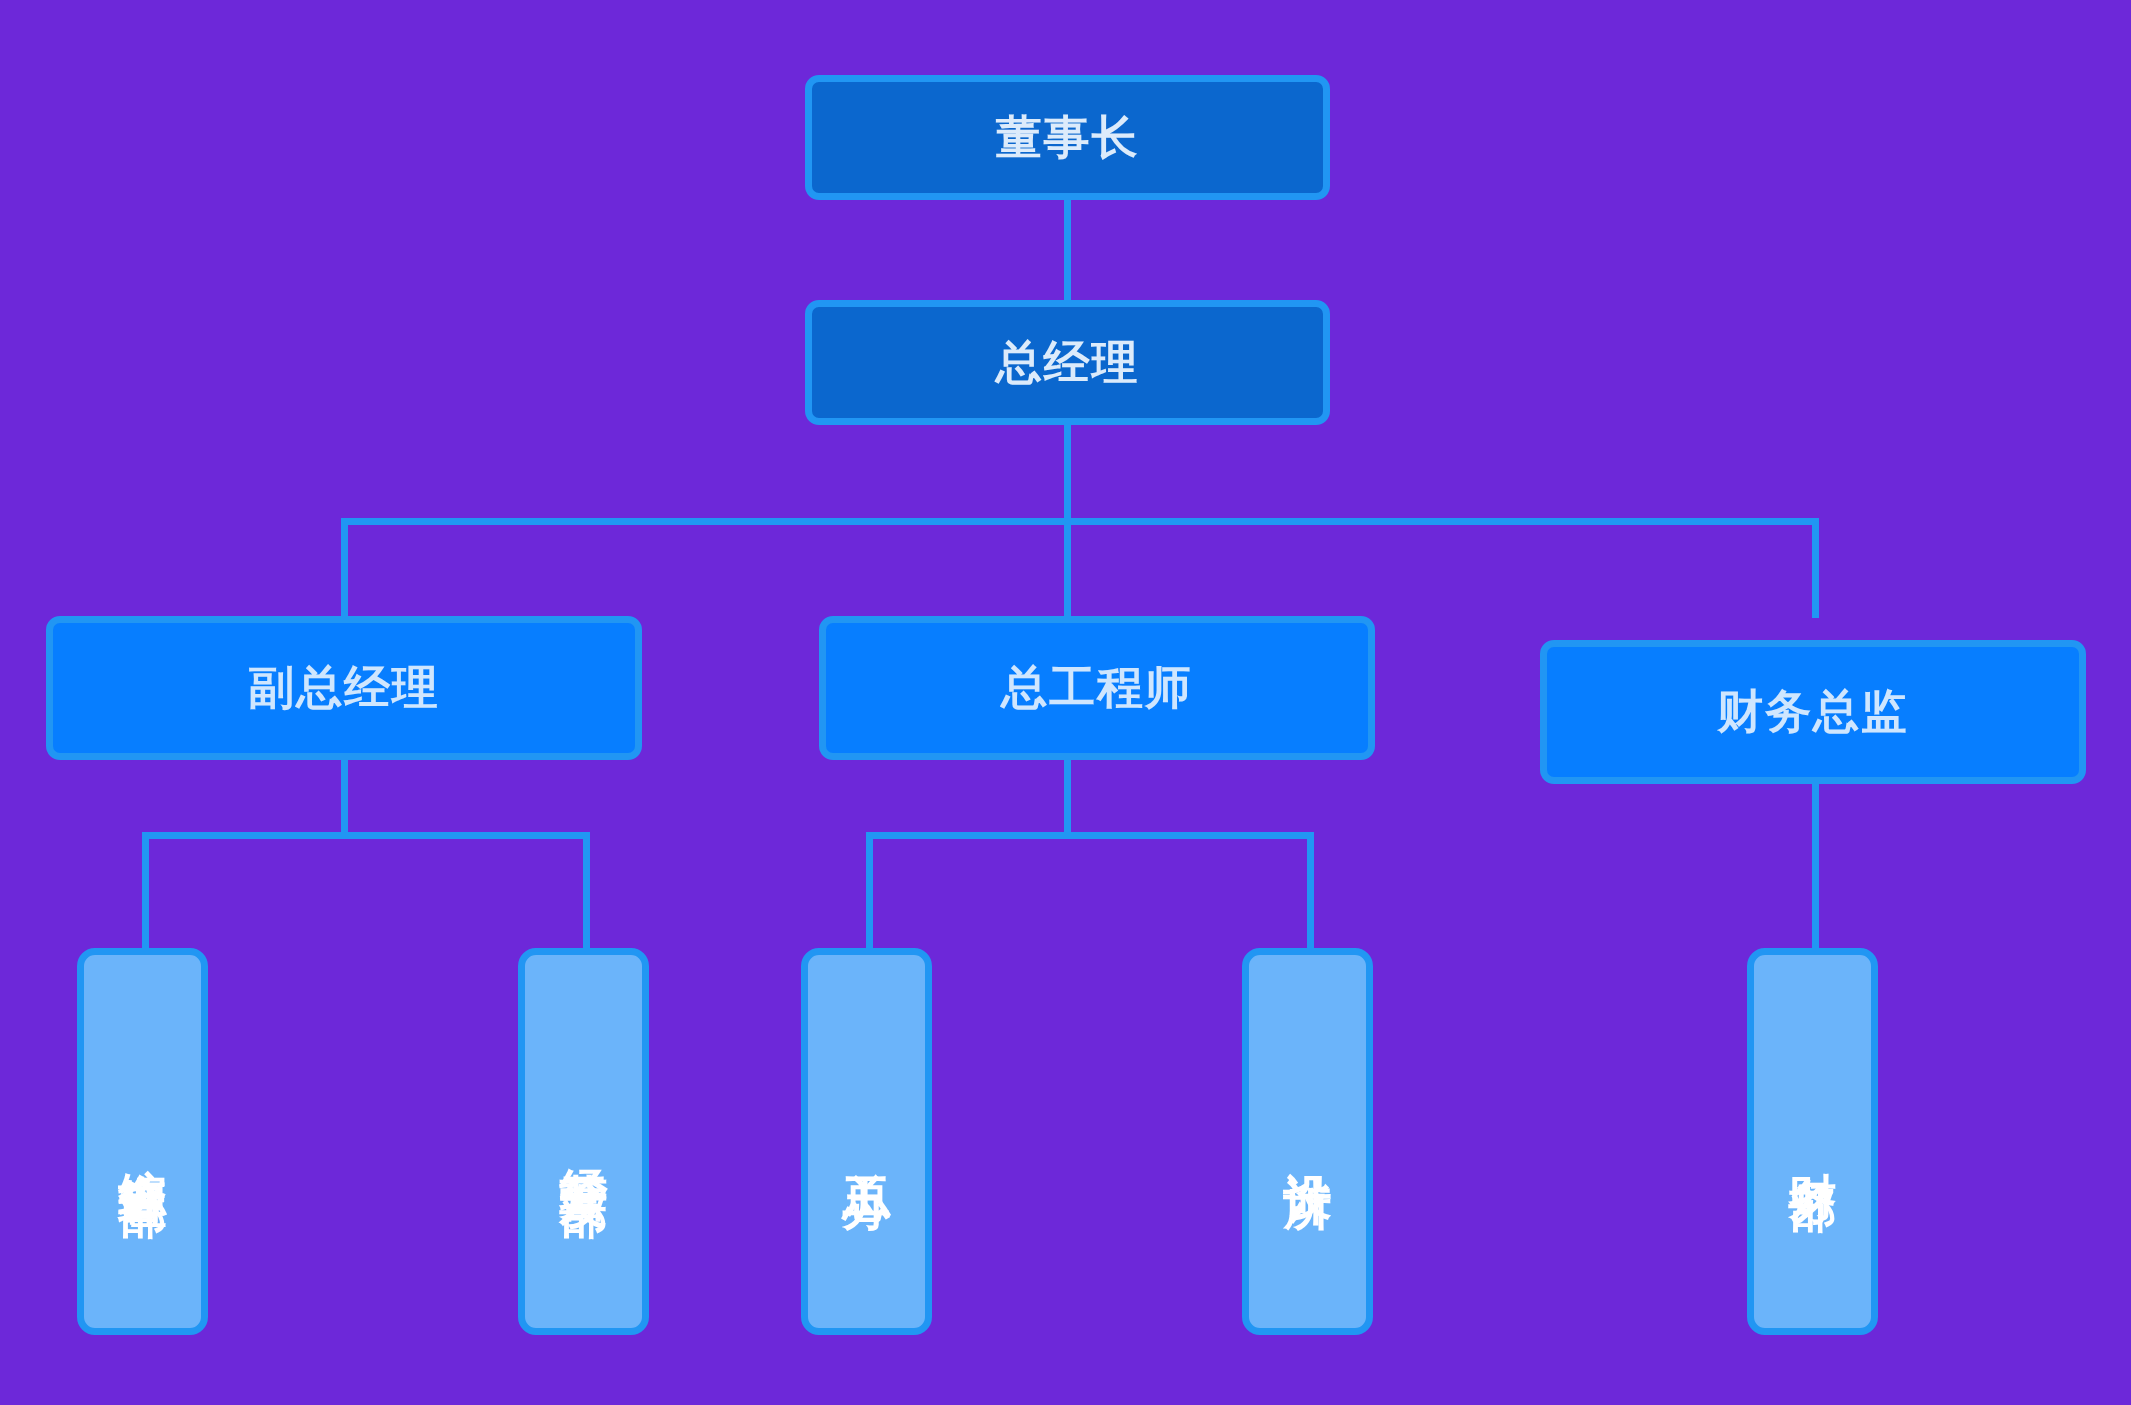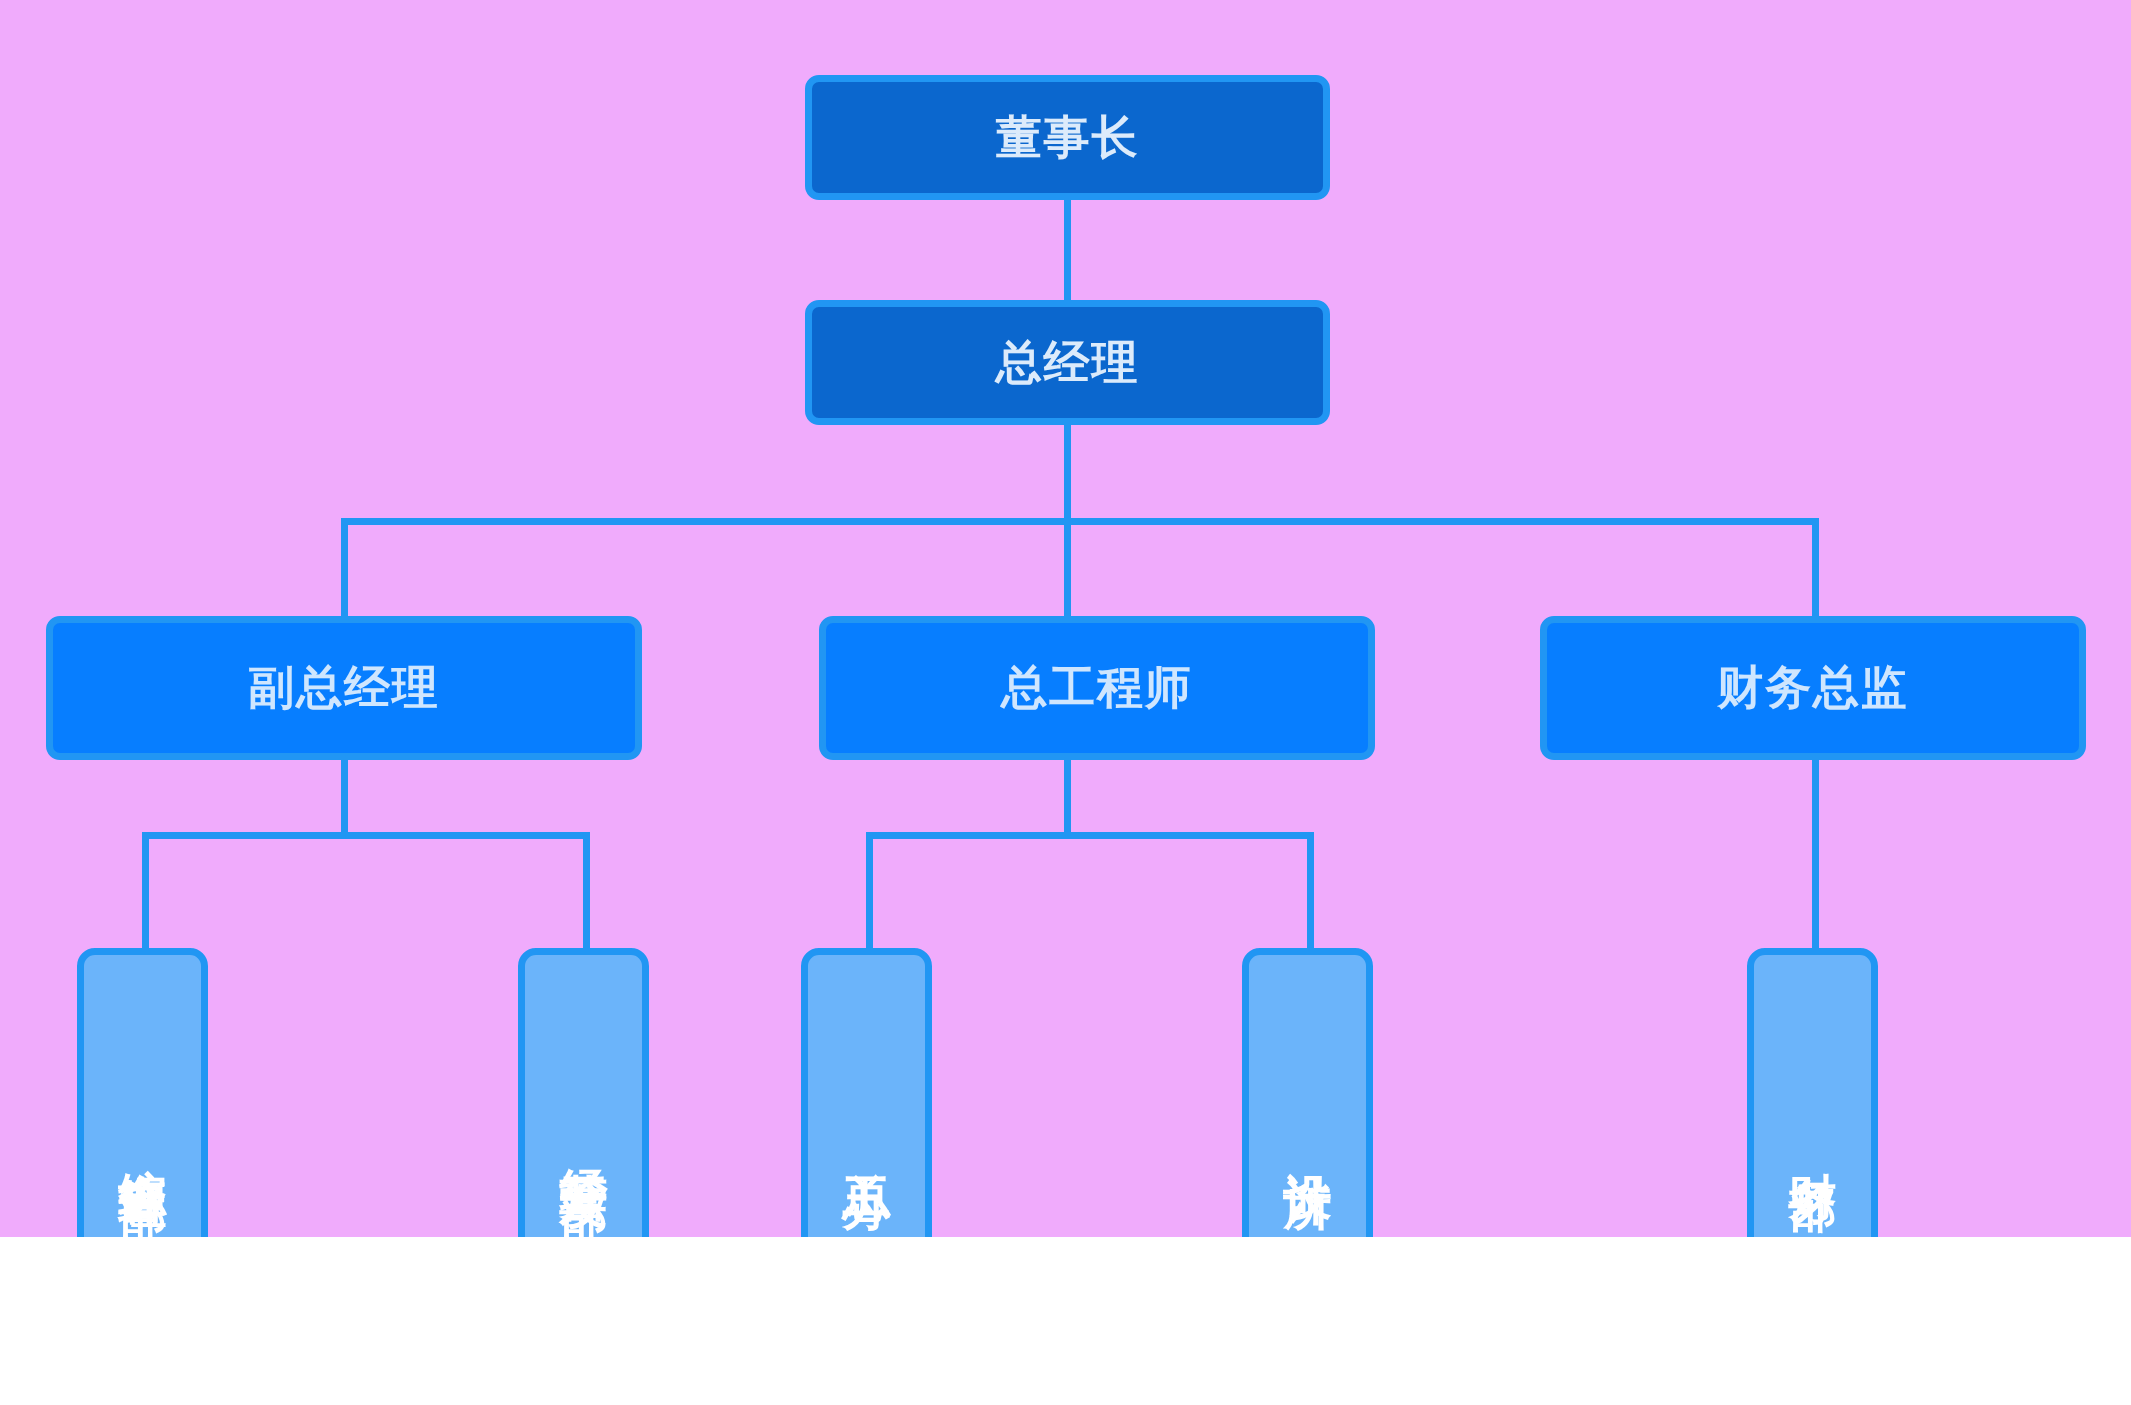--- a/index.html
+++ b/index.html
@@ -8,22 +8,22 @@
     padding: 0;
     background: #ffffff;
   }
   body {
     font-family: "Liberation Sans", "DejaVu Sans", sans-serif;
   }
 
   #chart-canvas {
     position: relative;
     width: 2131px;
-    height: 1237px;
-    background: #f0abfc;
+    height: 1405px;
+    background: #6d28d9;
     overflow: hidden;
   }
 
   
   .conn {
     position: absolute;
     background: #2196F3;
   }
   .conn-v { width: 7px; }
   .conn-h { height: 7px; }
@@ -114,21 +114,21 @@
   </div>
 
   <div class="node tier-exec" style="left:805px; top:300px; width:525px; height:125px;">
     <span class="node-label">总经理</span>
   </div>
 
   <div class="node tier-director" style="left:790px; top:616px; width:556px; height:144px;margin-left:29px;">
     <span class="node-label">总工程师</span>
   </div>
 
-  <div class="node tier-director" style="left:1540px; top:616px; width:546px; height:144px;">
+  <div class="node tier-director" style="left:1540px; top:640px; width:546px; height:144px;">
     <span class="node-label">财务总监</span>
   </div>
 
   <div class="node tier-dept" style="left:77px; top:948px; width:131px; height:387px;">
     <span class="node-label">综合管理部</span>
   </div>
 
   <div class="node tier-dept" style="left:518px; top:948px; width:131px; height:387px;">
     <span class="node-label">经营开发部</span>
   </div>

